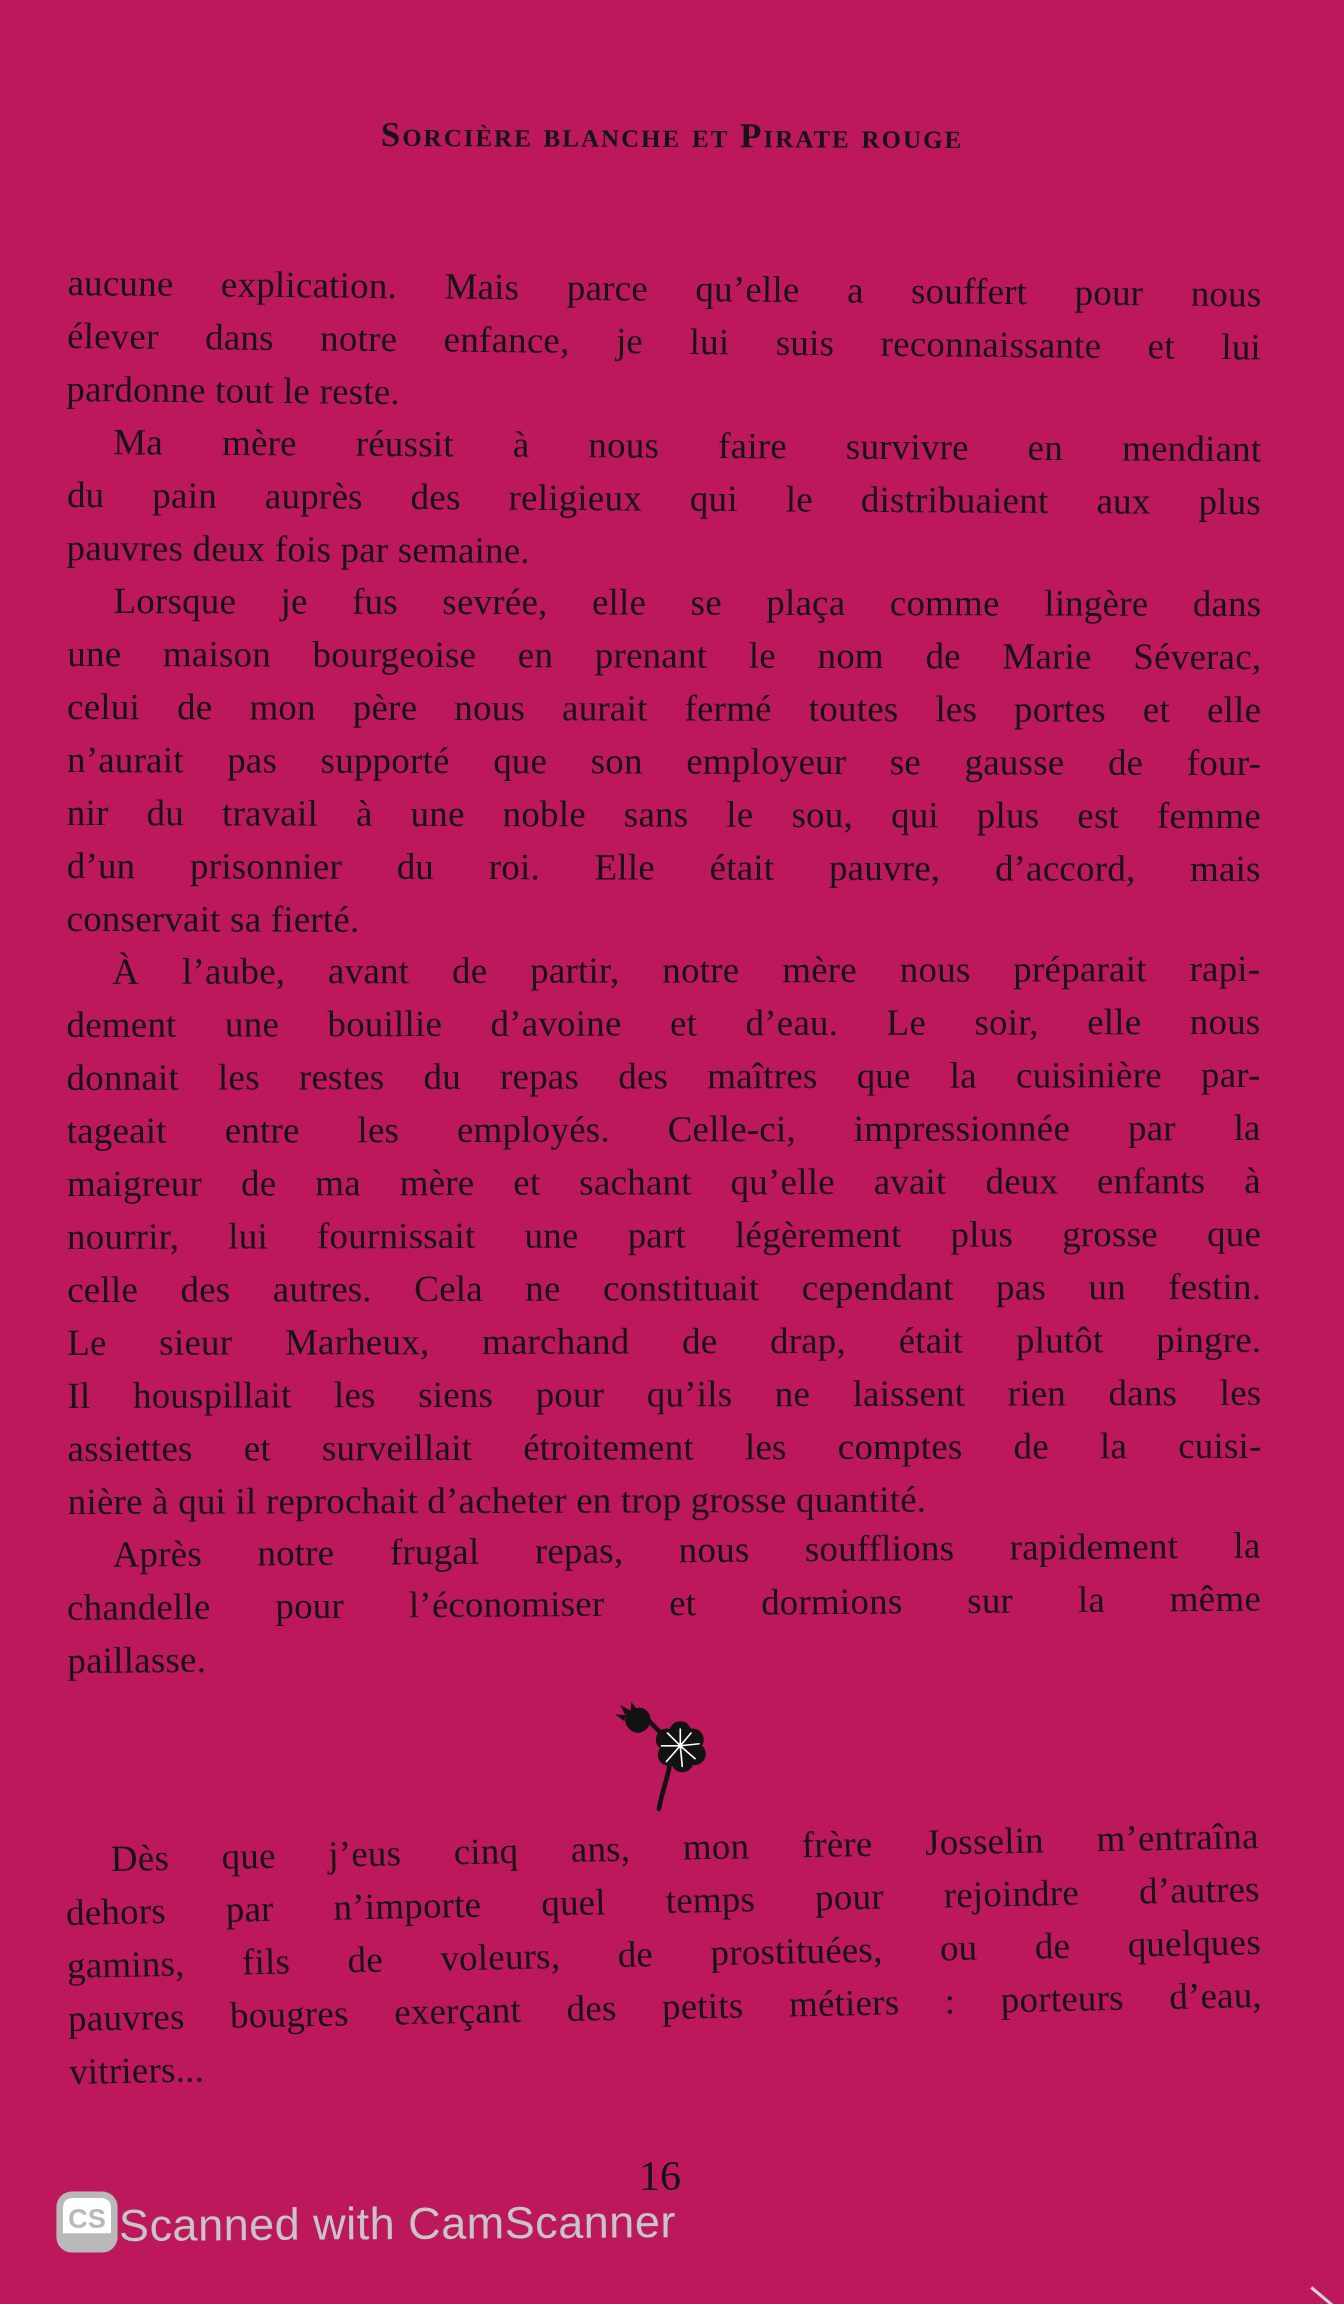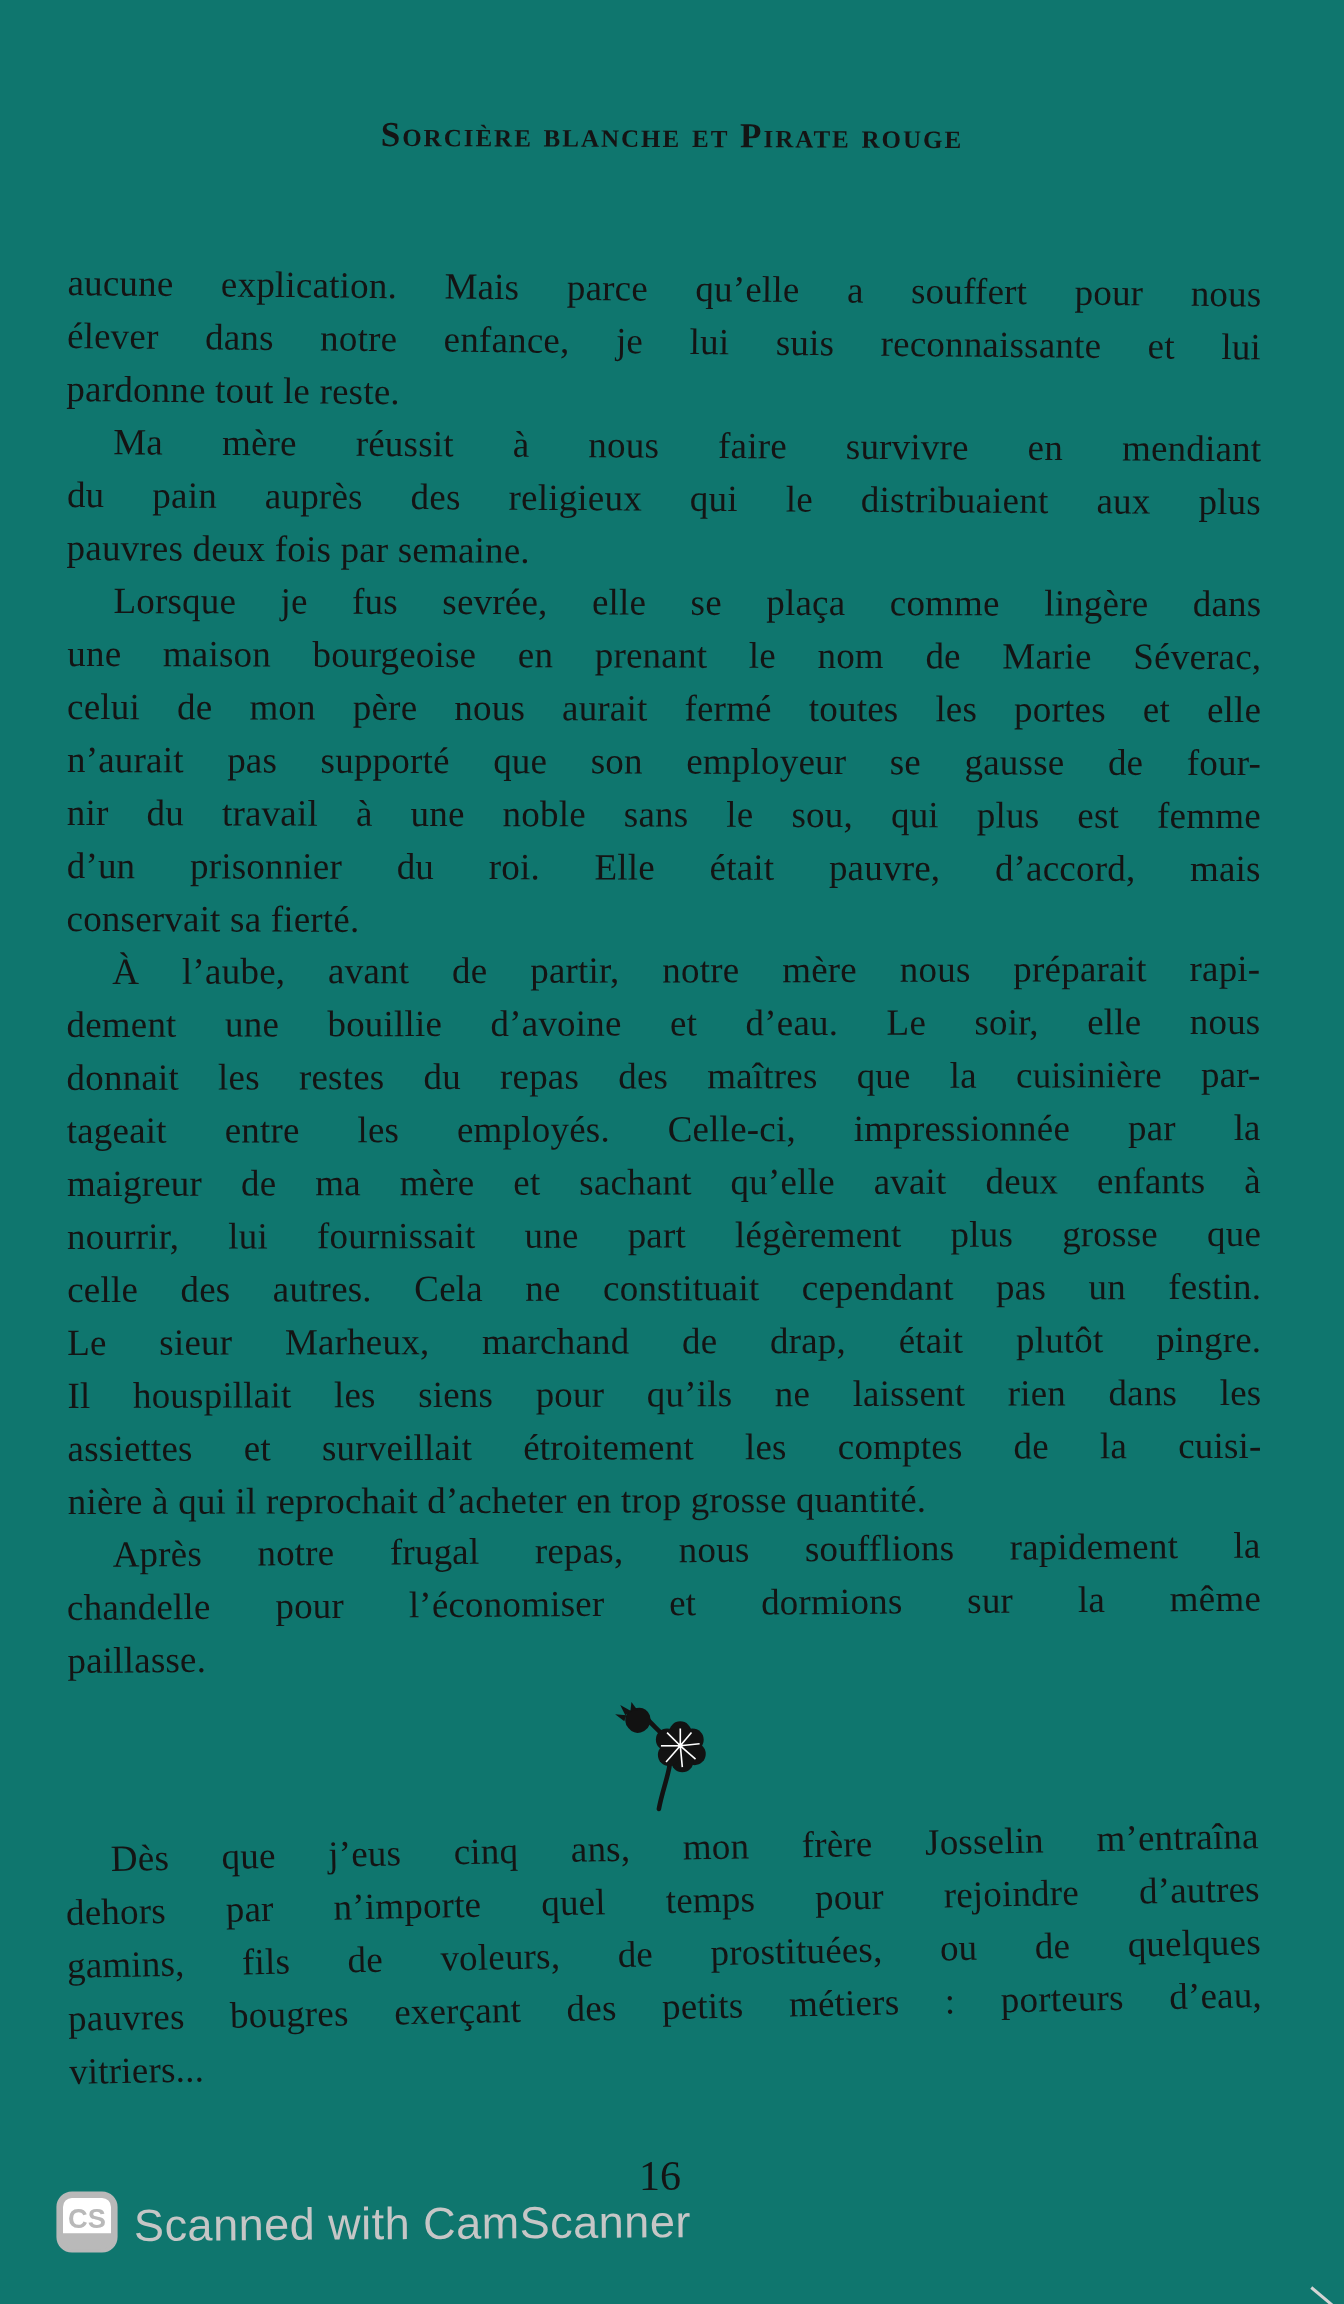--- a/index.html
+++ b/index.html
@@ -1,20 +1,20 @@
 <!DOCTYPE html>
 <html lang="fr"><head>
 <meta charset="utf-8">
 <style>
   html, body { margin: 0; padding: 0; background: #ffffff; }
   .page {
     position: relative;
     width: 1344px;
     height: 2304px;
-    background: #0f766e;
+    background: #be185d;
     color: #141414;
     font-family: "Liberation Serif", serif;
     overflow: hidden;
   }
   .running-head {
     position: absolute;
     top: 116px; left: 0; right: 0;
     text-align: center;
     font-variant: small-caps;
     font-weight: 700;
@@ -52,21 +52,20 @@
     text-align: center;
     font-size: 42px;
     transform: translateX(-12px);
   }
   .watermark {
     position: absolute;
     left: 55px;
     top: 2190px;
     display: flex;
     align-items: center;
-    gap: 15px;
   }
   .watermark-text {
     font-family: "Liberation Sans", sans-serif;
     font-size: 45px;
     color: #c6c6c6;
     letter-spacing: 0.5px;
     transform: rotate(-0.4deg);
   }
   .corner-scratch {
     position: absolute;

